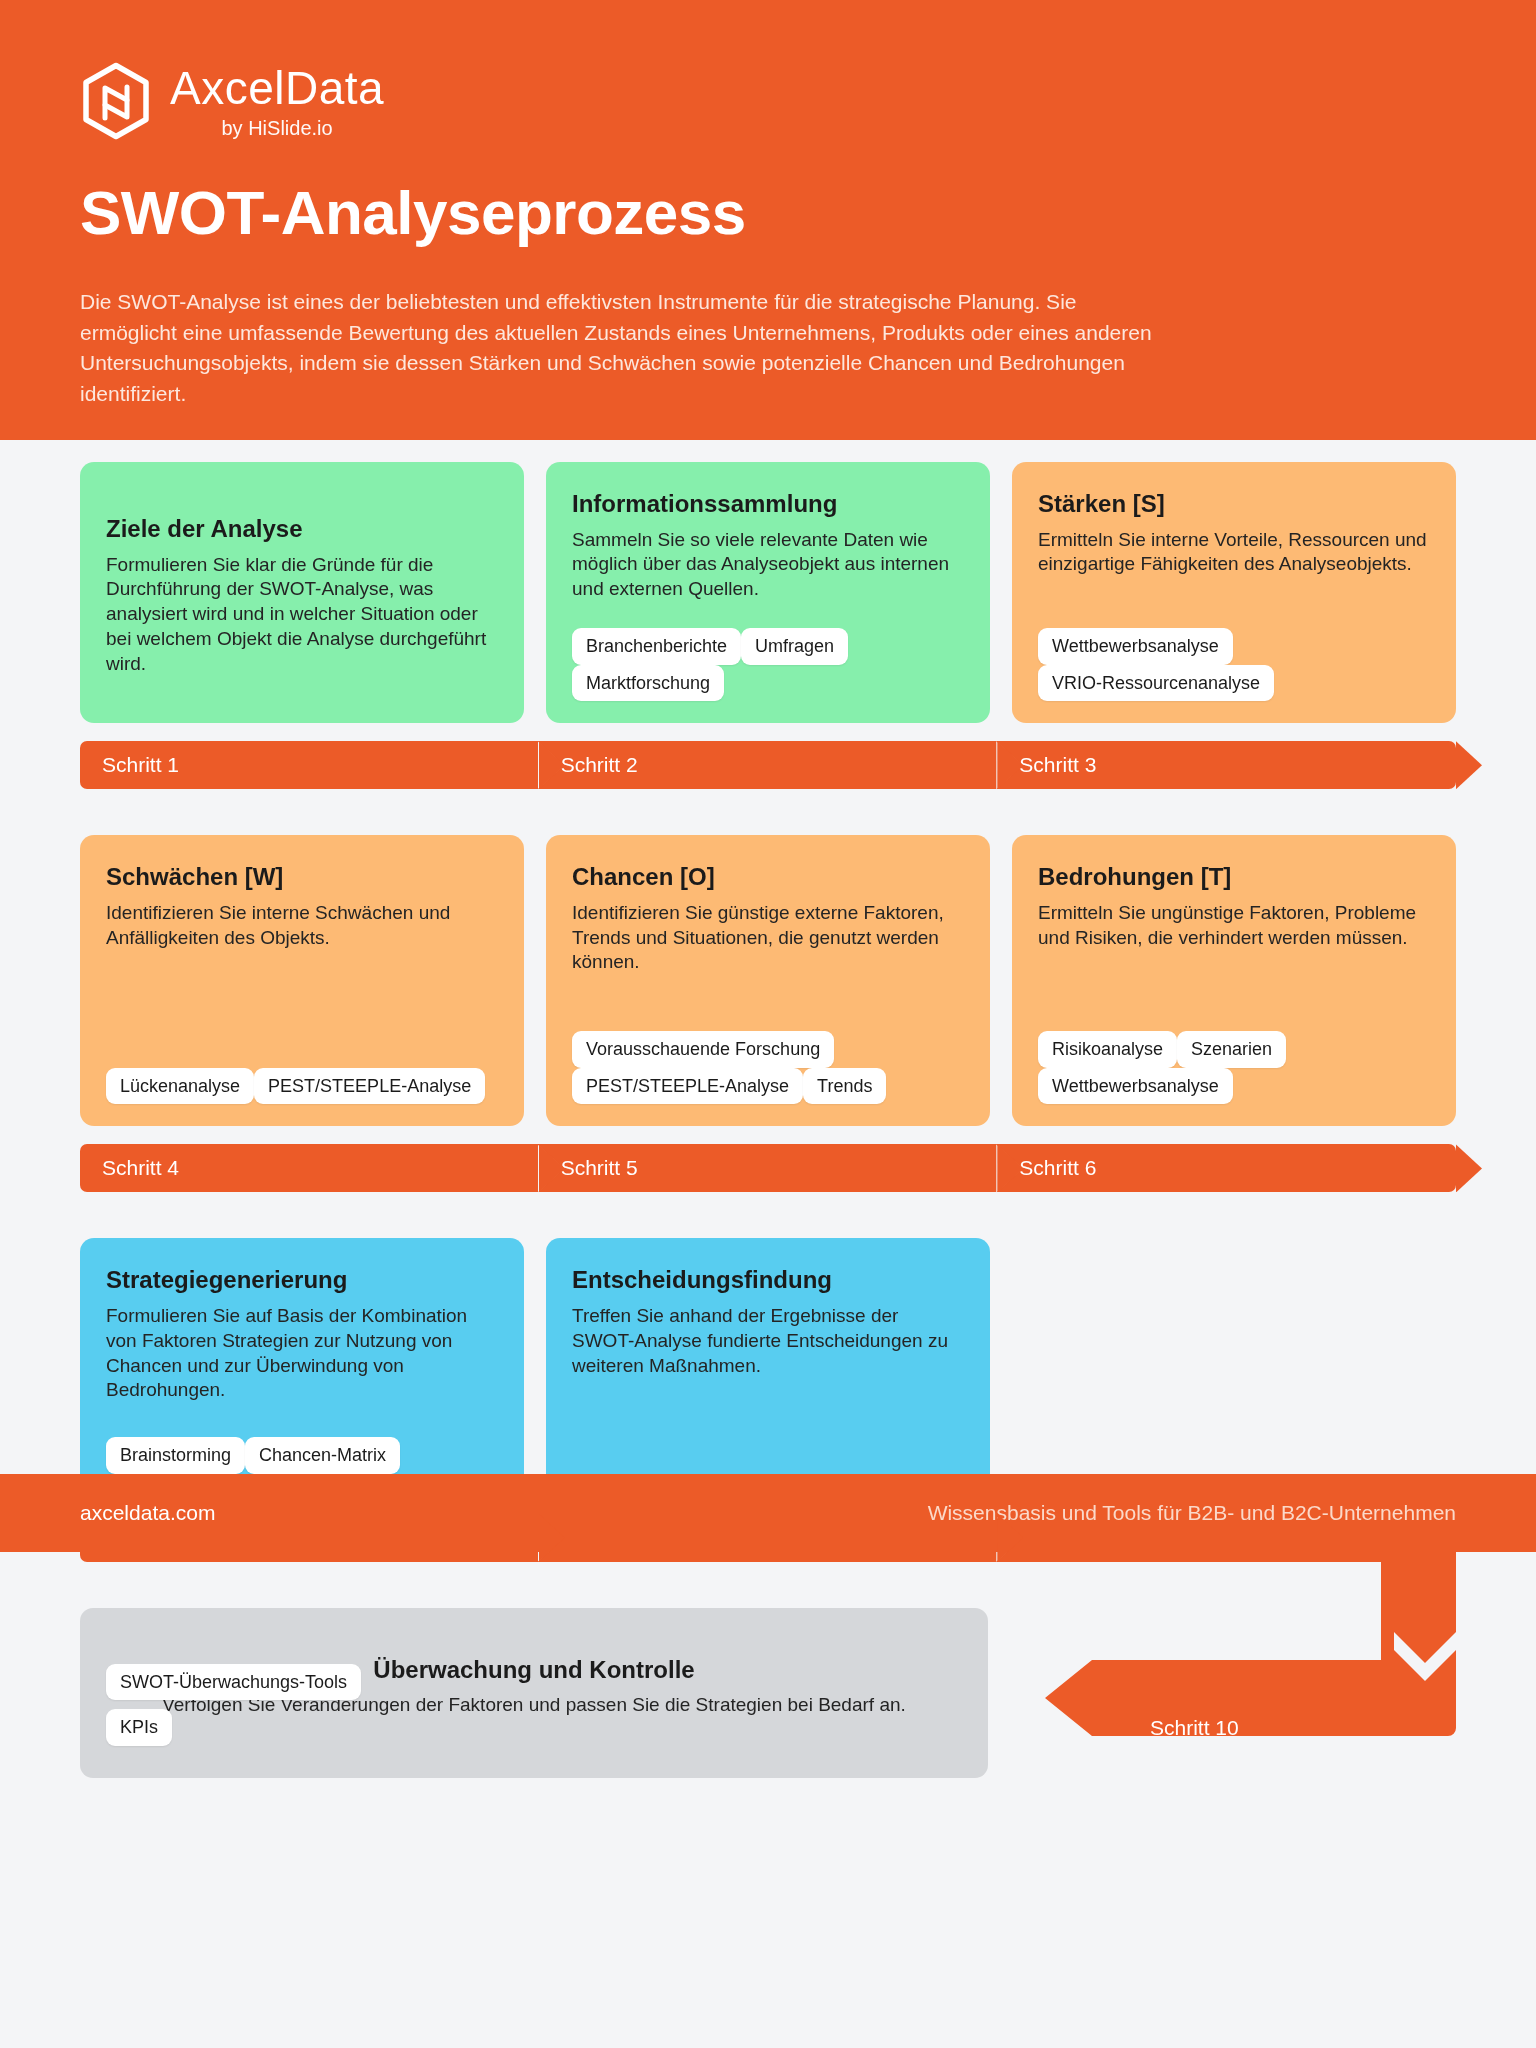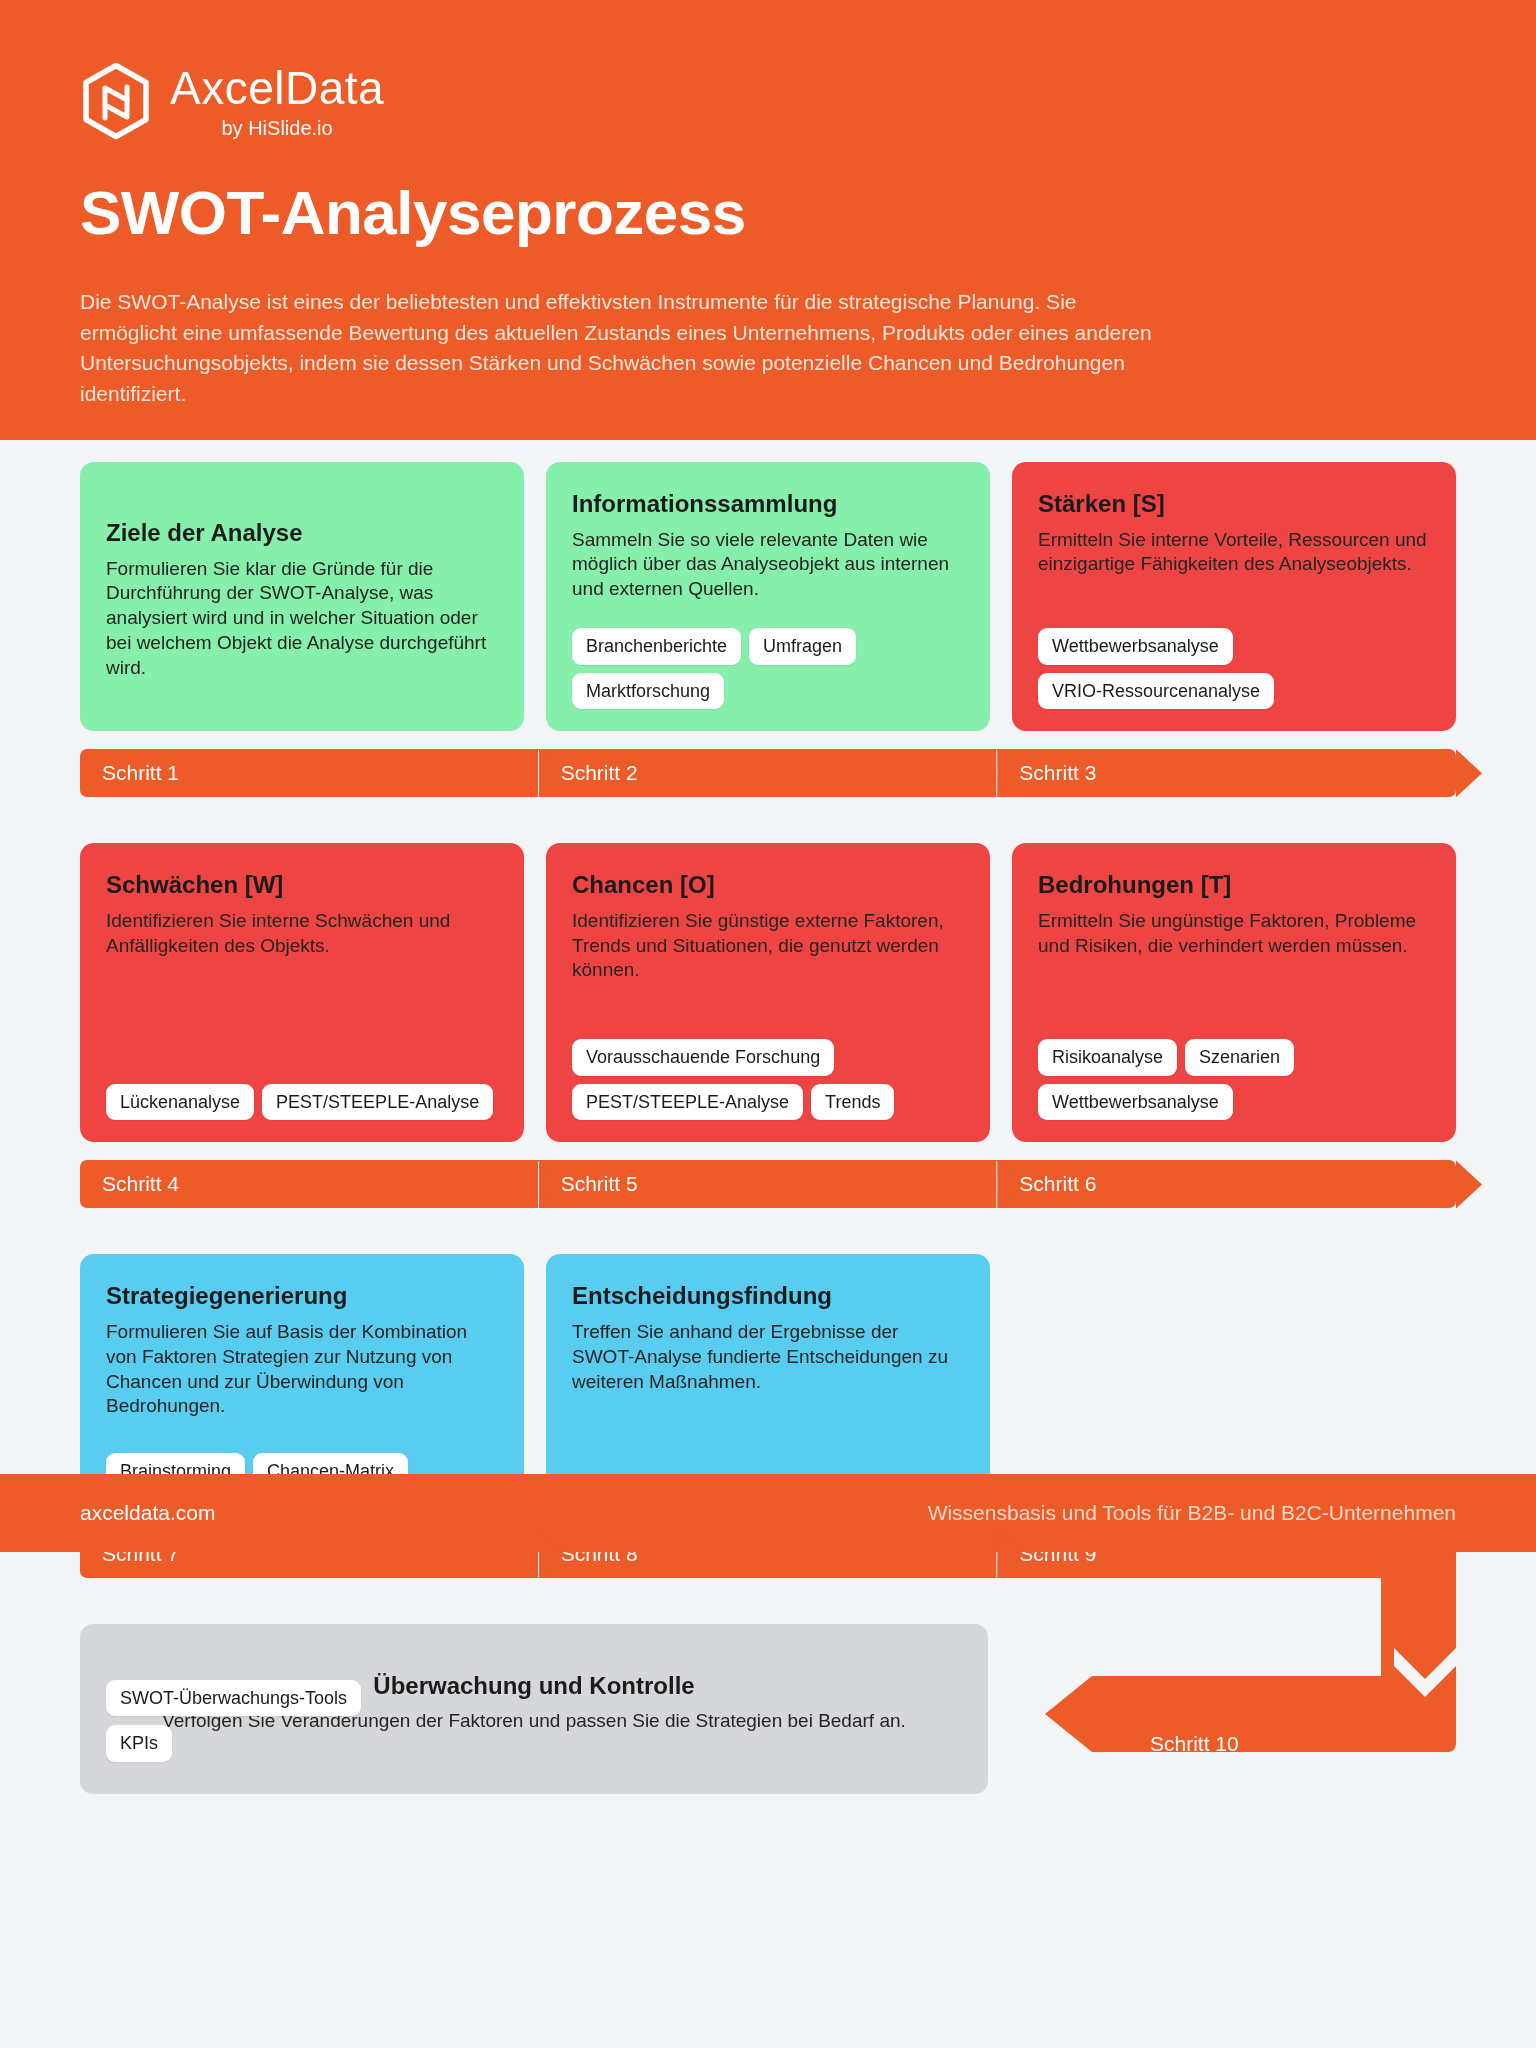--- a/index.html
+++ b/index.html
@@ -84,21 +84,21 @@
     gap: 22px;
   }
 
   .card {
     border-radius: 14px;
     padding: 28px 26px 22px 26px;
     display: flex;
     flex-direction: column;
   }
   .card.yellow { background: #86efac; justify-content: center; }
-  .card.green  { background: #ef4444; }
+  .card.green  { background: #fdba74; }
   .card.orange { background: #f6ab62; }
   .card.blue   { background: #58cdf0; }
 
   .card-title {
     font-size: 24px;
     font-weight: 700;
     color: #1b1b1b;
     line-height: 1.2;
     margin-bottom: 9px;
   }
@@ -106,21 +106,21 @@
     font-size: 19px;
     color: #242424;
     line-height: 1.3;
     font-weight: 400;
   }
   .tags {
     margin-top: auto;
     padding-top: 26px;
     display: flex;
     flex-wrap: wrap;
-    gap: 8px;
+    gap: 0;
   }
   .tag {
     background: #ffffff;
     color: #1b1b1b;
     font-size: 18px;
     border-radius: 9px;
     padding: 8px 14px;
     line-height: 1.15;
     white-space: nowrap;
     box-shadow: 0 1px 2px rgba(0,0,0,0.07);

